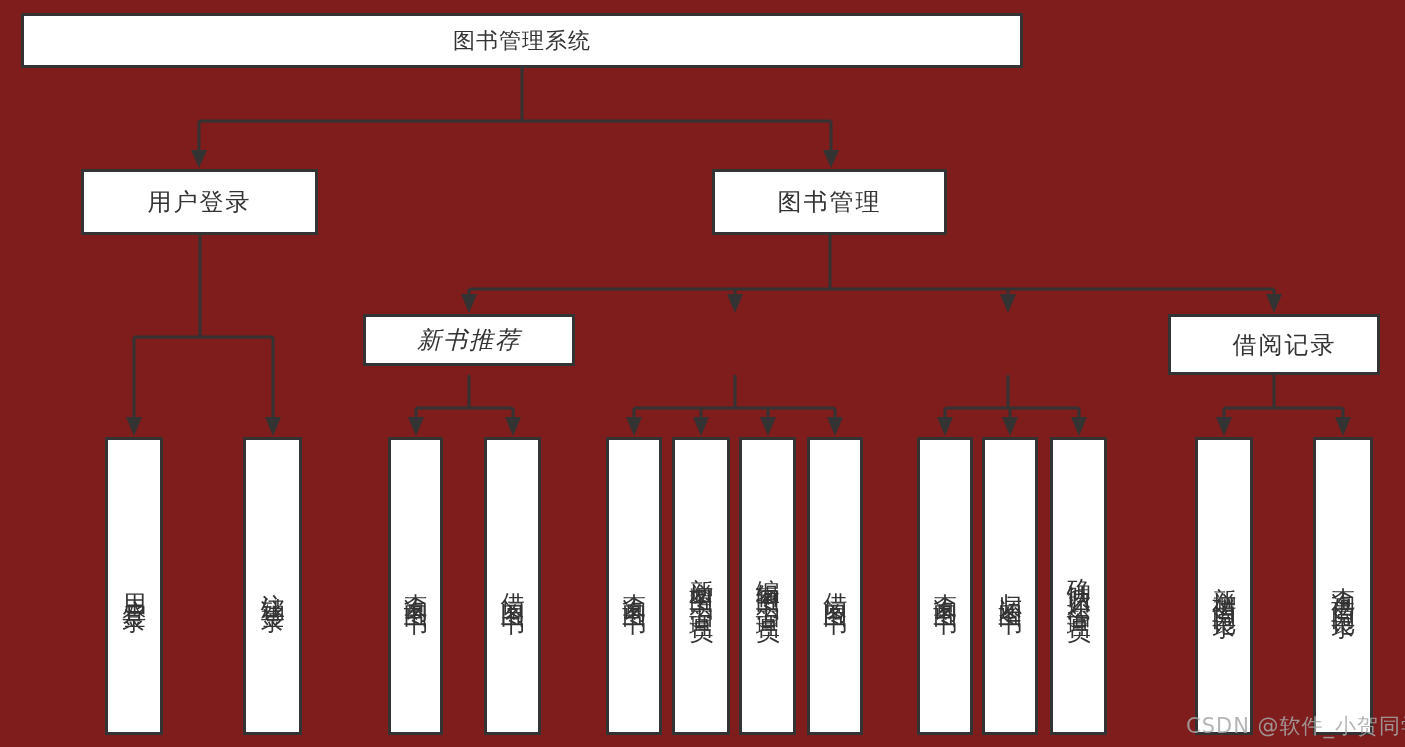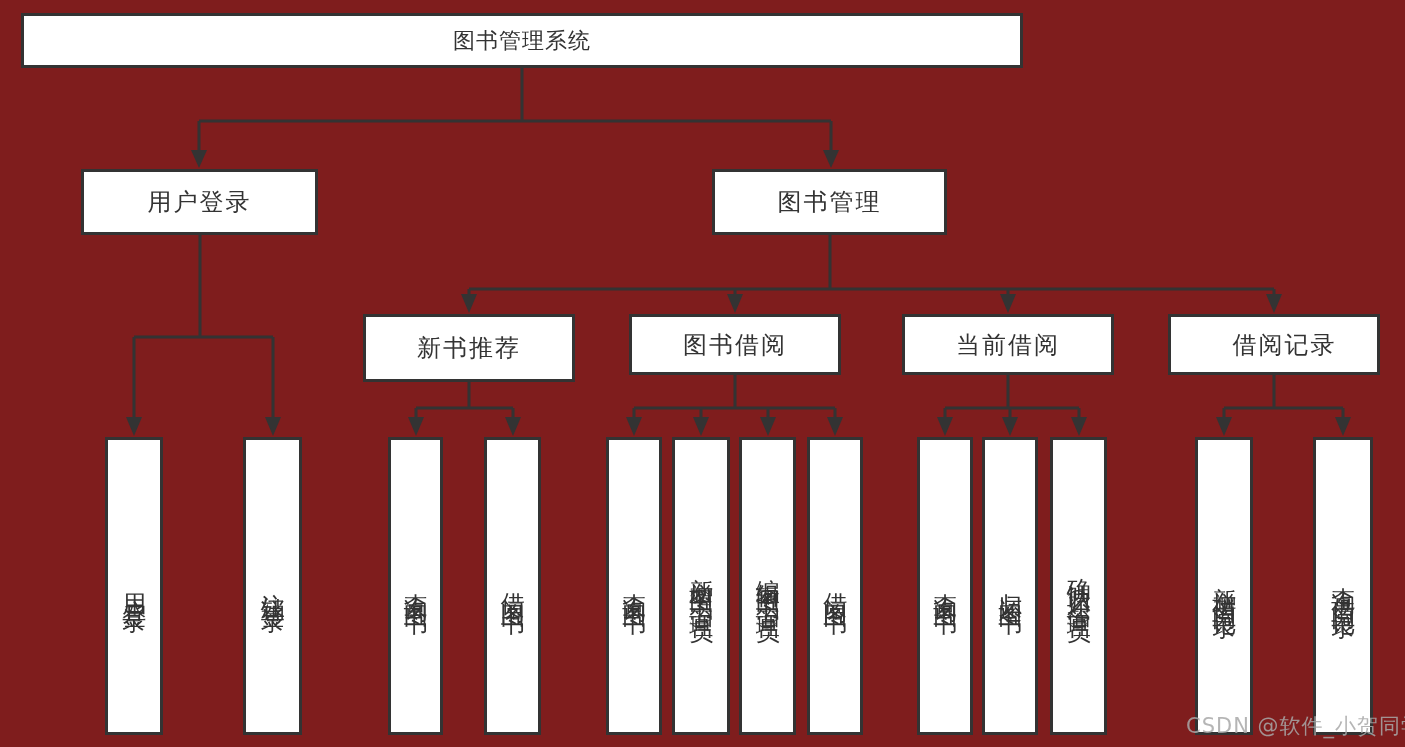--- a/index.html
+++ b/index.html
@@ -93,28 +93,22 @@
     <span class="h-label root-label">图书管理系统</span>
   </div>
 
   <div class="box" style="left:81px;top:169px;width:237px;height:66px;">
     <span class="h-label">用户登录</span>
   </div>
   <div class="box" style="left:712px;top:169px;width:235px;height:66px;text-align:center;">
     <span class="h-label">图书管理</span>
   </div>
 
-  <div class="box" style="left:363px;top:314px;width:212px;height:68px;">
+  <div class="box" style="left:363px;top:314px;width:212px;height:52px;font-style:italic;">
     <span class="h-label">新书推荐</span>
-  </div>
-  <div class="box" style="left:629px;top:314px;width:212px;height:61px;">
-    <span class="h-label">图书借阅</span>
-  </div>
-  <div class="box" style="left:902px;top:314px;width:212px;height:61px;">
-    <span class="h-label">当前借阅</span>
   </div>
   <div class="box" style="left:1168px;top:314px;width:212px;height:61px;padding-left:21px;">
     <span class="h-label">借阅记录</span>
   </div>
 
   <div class="box" style="left:105px;top:437px;width:58px;height:298px;">
     <span class="v-label">用户登录</span>
   </div>
   <div class="box" style="left:243px;top:437px;width:59px;height:298px;">
     <span class="v-label">注销登录</span>

